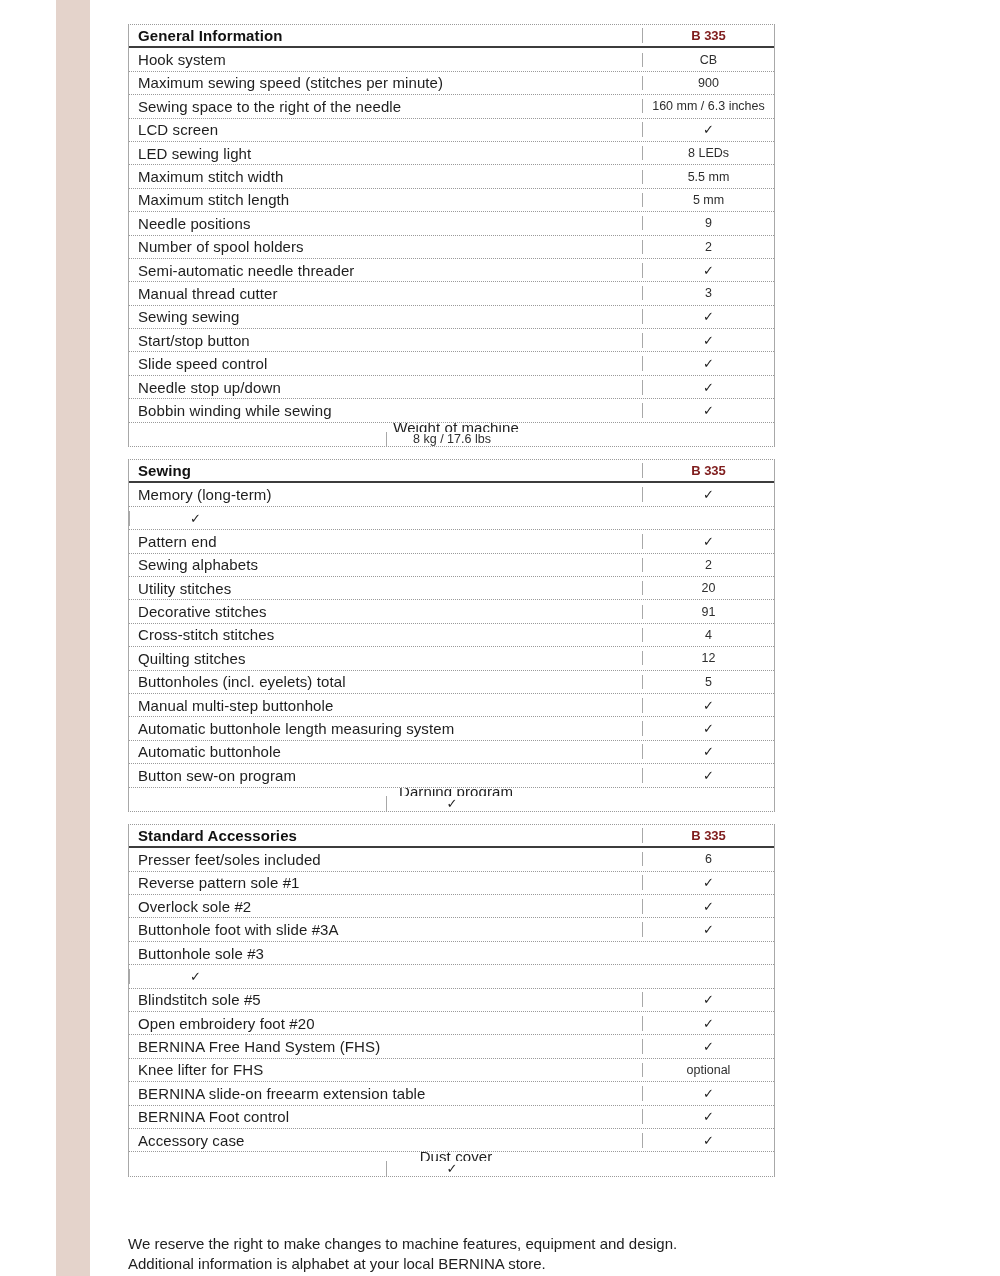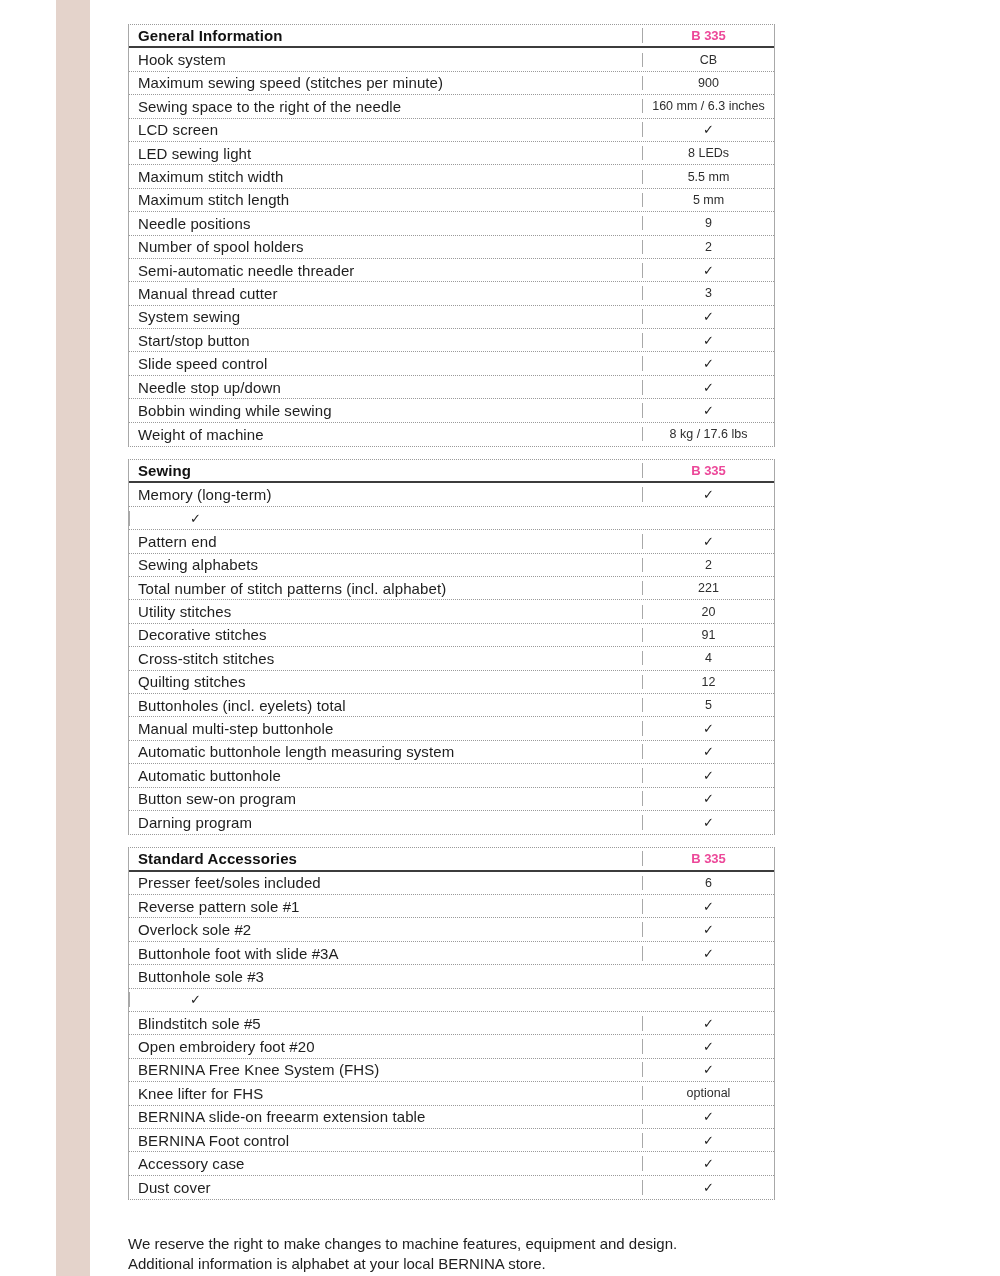--- a/index.html
+++ b/index.html
@@ -30,21 +30,21 @@
     border-bottom: 1px dotted #9a9a9a;
     margin-bottom: 12px;
     background: #fff;
   }
   .spec-row {
     display: flex;
     height: 23.4px;
     border-bottom: 1px dotted #9a9a9a;
     align-items: center;
   }
-  .spec-row:last-child { border-bottom: none; }
+  .spec-row:last-child { border-bottom: none; flex-direction: column; }
   .spec-row.head { border-bottom: 2px solid #3c3c3c; }
   .cell-label {
     flex: 1;
     display: flex;
     align-items: center;
     padding-left: 9px;
     font-size: 15px;
     letter-spacing: 0.1px;
     color: #1e1e1e;
     white-space: nowrap;
@@ -61,21 +61,21 @@
     white-space: nowrap;
   }
   .spec-row.head .cell-label {
     font-weight: bold;
     font-size: 15px;
     color: #111;
   }
   .spec-row.head .cell-value {
     font-weight: bold;
     font-size: 13px;
-    color: #ec4899;
+    color: #7f1d1d;
   }
   .check-glyph { font-size: 13px; color: #222; }
   .footer-note {
     position: absolute;
     left: 128px; top: 1234px;
     width: 700px;
     font-size: 15px;
     line-height: 20px;
     color: #1e1e1e;
   }
@@ -133,21 +133,21 @@
         <div class="cell-label">Semi-automatic needle threader</div>
         <div class="cell-value">
           <span class="check-glyph">✓</span>
         </div>
       </div>
       <div class="spec-row">
         <div class="cell-label">Manual thread cutter</div>
         <div class="cell-value">3</div>
       </div>
       <div class="spec-row">
-        <div class="cell-label">System sewing</div>
+        <div class="cell-label">Sewing sewing</div>
         <div class="cell-value">
           <span class="check-glyph">✓</span>
         </div>
       </div>
       <div class="spec-row">
         <div class="cell-label">Start/stop button</div>
         <div class="cell-value">
           <span class="check-glyph">✓</span>
         </div>
       </div>
@@ -194,24 +194,20 @@
         <div class="cell-label">Pattern end</div>
         <div class="cell-value">
           <span class="check-glyph">✓</span>
         </div>
       </div>
       <div class="spec-row">
         <div class="cell-label">Sewing alphabets</div>
         <div class="cell-value">2</div>
       </div>
       <div class="spec-row">
-        <div class="cell-label">Total number of stitch patterns (incl. alphabet)</div>
-        <div class="cell-value">221</div>
-      </div>
-      <div class="spec-row">
         <div class="cell-label">Utility stitches</div>
         <div class="cell-value">20</div>
       </div>
       <div class="spec-row">
         <div class="cell-label">Decorative stitches</div>
         <div class="cell-value">91</div>
       </div>
       <div class="spec-row">
         <div class="cell-label">Cross-stitch stitches</div>
         <div class="cell-value">4</div>
@@ -297,21 +293,21 @@
           <span class="check-glyph">✓</span>
         </div>
       </div>
       <div class="spec-row">
         <div class="cell-label">Open embroidery foot #20</div>
         <div class="cell-value">
           <span class="check-glyph">✓</span>
         </div>
       </div>
       <div class="spec-row">
-        <div class="cell-label">BERNINA Free Knee System (FHS)</div>
+        <div class="cell-label">BERNINA Free Hand System (FHS)</div>
         <div class="cell-value">
           <span class="check-glyph">✓</span>
         </div>
       </div>
       <div class="spec-row">
         <div class="cell-label">Knee lifter for FHS</div>
         <div class="cell-value">optional</div>
       </div>
       <div class="spec-row">
         <div class="cell-label">BERNINA slide-on freearm extension table</div>

